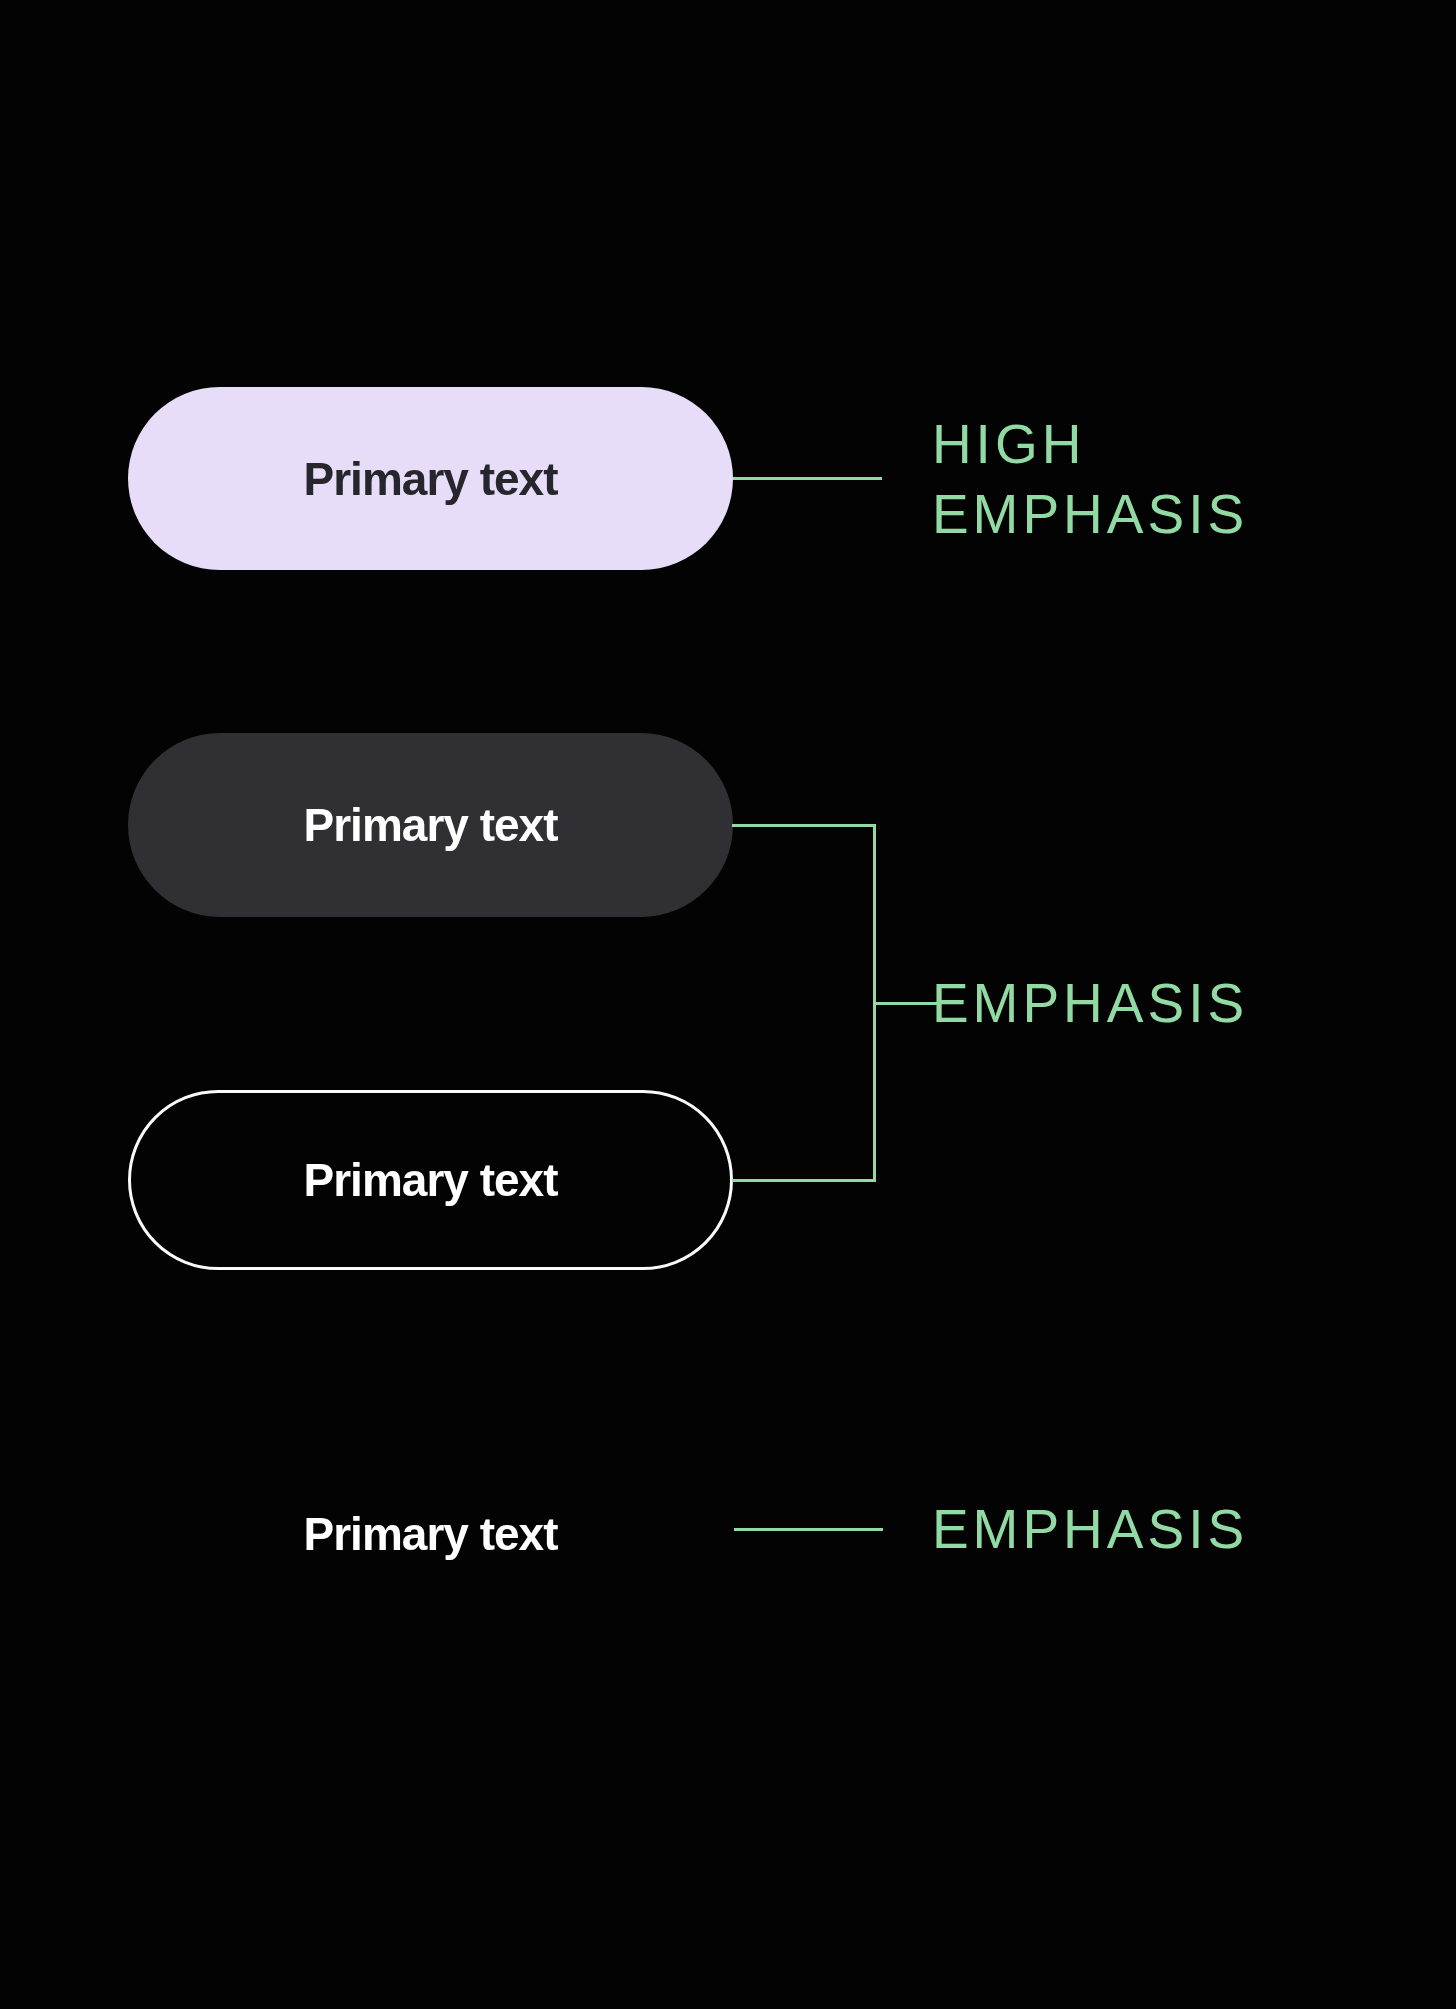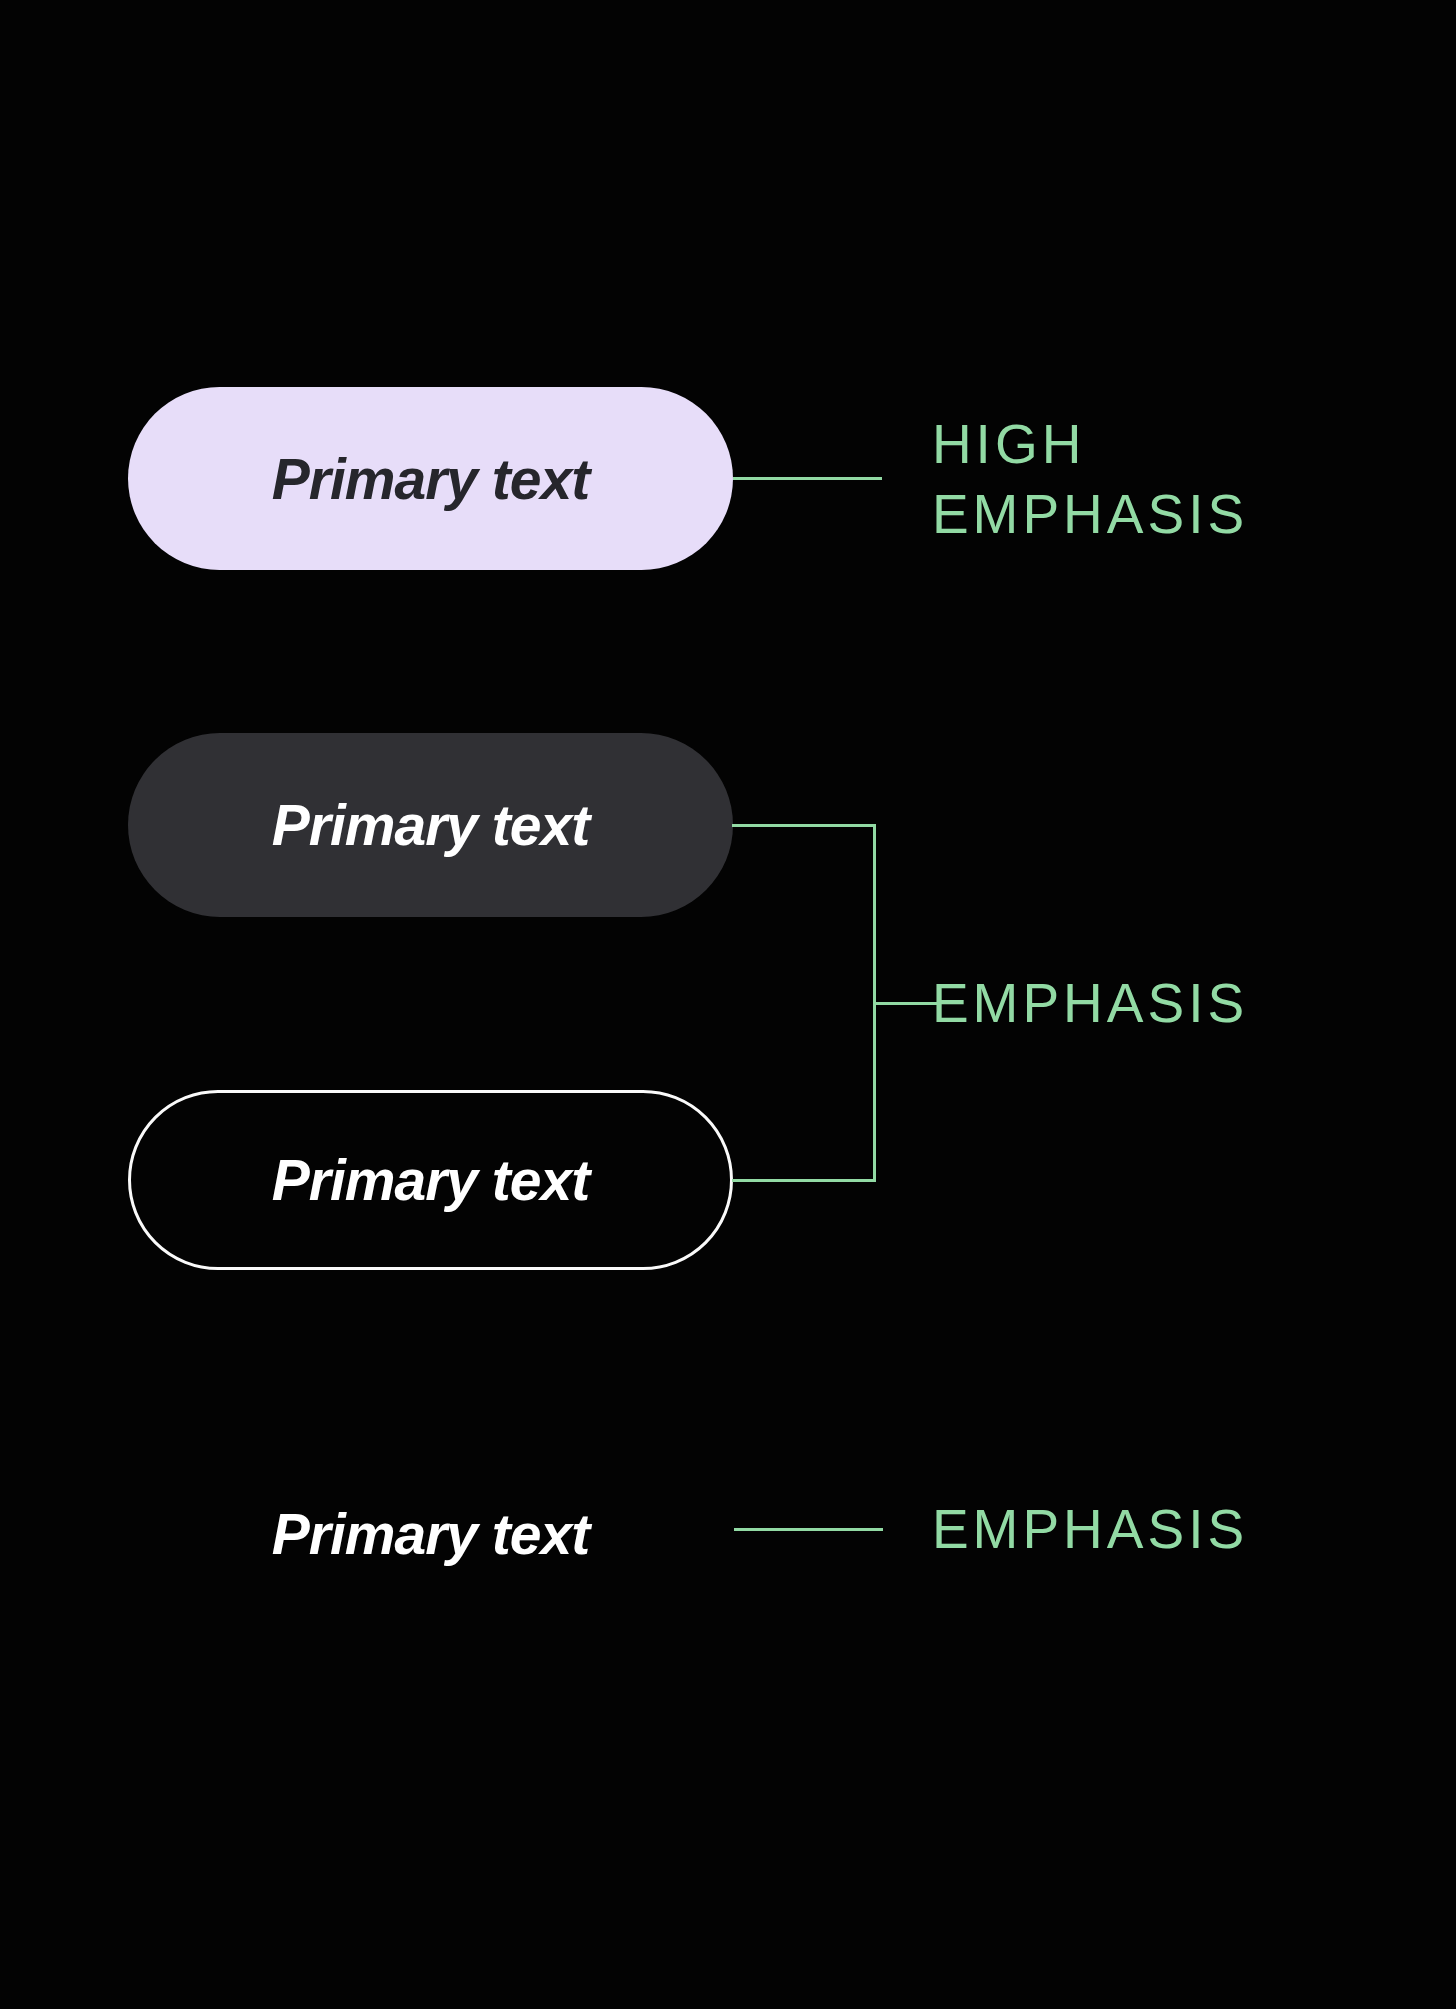--- a/index.html
+++ b/index.html
@@ -23,25 +23,24 @@
     position:absolute;
     left:128px;
     width:605px;
     border-radius:92px;
     display:flex;
     align-items:center;
     justify-content:center;
     box-sizing:border-box;
   }
   .btn-label{
-    font-size:57px;
+    font-size:46px;
     font-weight:700;
     letter-spacing:-1px;
     white-space:nowrap;
-    font-style:italic;
   }
   .pill.filled{ top:387px; height:183px; background:var(--lavender); color:var(--darktext); }
   .pill.tonal{ top:733px; height:184px; background:var(--darkfill); color:var(--lighttext); }
   .pill.outlined{ top:1090px; height:180px; border:3px solid #FAFAFA; background:transparent; color:var(--lighttext); }
   .text-button{
     position:absolute;
     left:128px;
     top:1534px;
     width:605px;
     transform:translateY(-50%);

